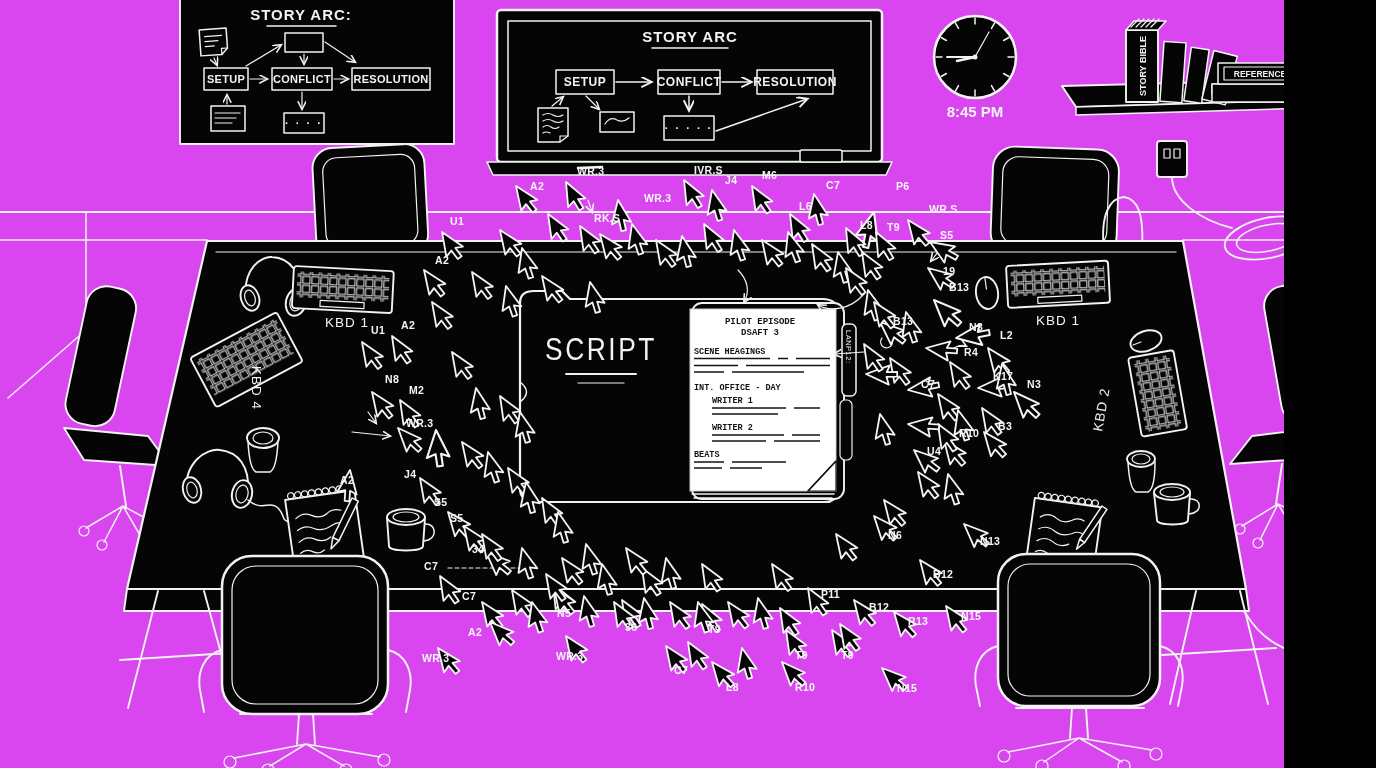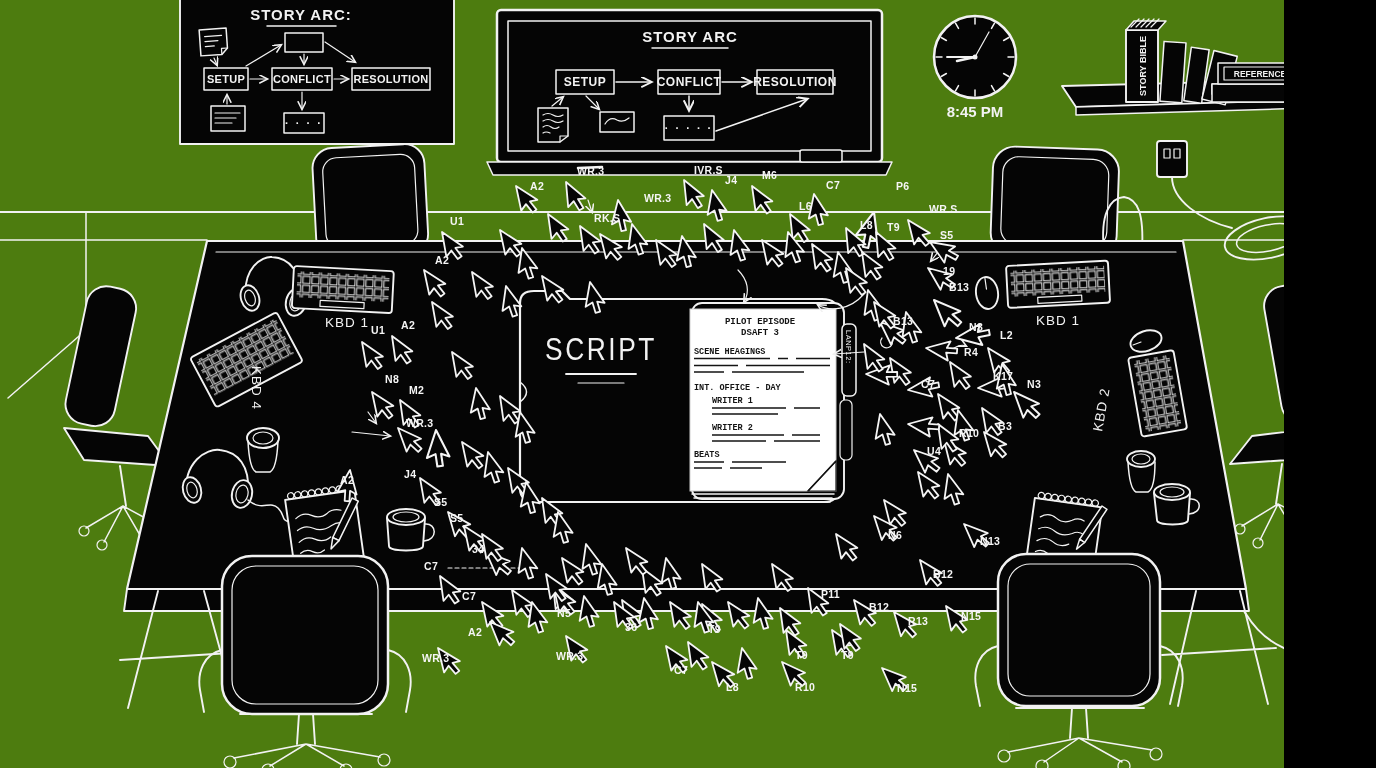--- a/index.html
+++ b/index.html
@@ -1,16 +1,16 @@
 <!DOCTYPE html>
 <html><head>
 <meta charset="utf-8">
 <style>
   html,body{margin:0;padding:0;background:#000;}
-  .stage{position:relative;width:1284px;height:768px;background:#4d7c0f;overflow:hidden;}
+  .stage{position:relative;width:1284px;height:768px;background:#d946ef;overflow:hidden;}
   svg{position:absolute;inset:0;}
   .ln{stroke:#f2f2f2;fill:none;stroke-linecap:round;stroke-linejoin:round;}
   .s1{stroke-width:1.2px;} .s15{stroke-width:1.5px;} .s2{stroke-width:1.9px;} .s3{stroke-width:2.5px;}
   .fl{fill:#050505;stroke:#f2f2f2;stroke-linejoin:round;}
   .paper{fill:#ffffff;stroke:#cfcfcf;stroke-width:1;}
   .pln{stroke:#141414;stroke-width:1.5px;fill:none;}
   text{fill:#f2f2f2;font-family:"Liberation Sans",sans-serif;}
   .tb{font-weight:700;}
   .node{font-size:12px;font-weight:700;letter-spacing:.5px;}
   .nodeSm{font-size:11px;font-weight:700;letter-spacing:.3px;}

